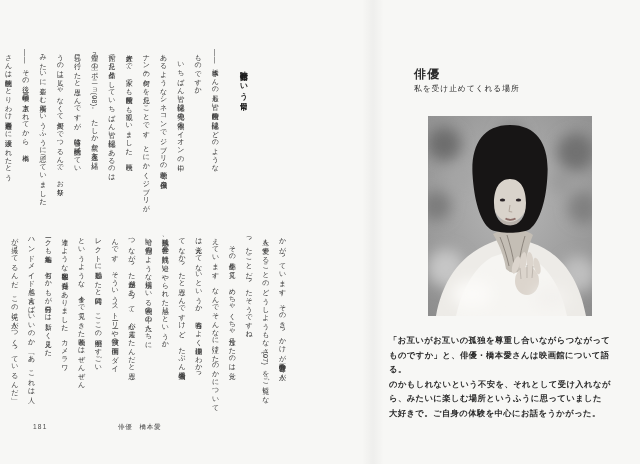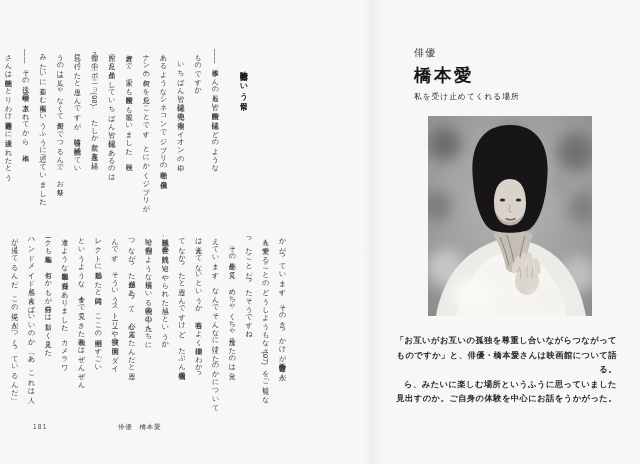--- a/index.html
+++ b/index.html
@@ -26,28 +26,28 @@
   .vcol{margin:0;}
   .heading{
     font-size:7.8px;font-weight:700;color:#1c1c1c;letter-spacing:0.7px;
     margin:16px 10px 0 10px;
   }
   .pgnum{position:absolute;left:33px;top:423px;font-size:6.6px;letter-spacing:1.2px;color:#4a4a4a;}
   .running{position:absolute;left:118px;top:423px;font-size:6.6px;letter-spacing:0.6px;color:#4a4a4a;}
 
   
   .titleblock{position:absolute;left:414px;top:46px;}
-  .role{font-size:10px;font-weight:400;letter-spacing:1.2px;color:#2e2e2e;}
+  .role{font-size:12px;font-weight:700;letter-spacing:1.2px;color:#2e2e2e;margin-top:20px;}
   .name{font-size:17.5px;font-weight:700;letter-spacing:2.5px;color:#161616;margin:3px 0 4px 0;}
   .subtitle{font-size:7.8px;font-weight:400;letter-spacing:0.9px;color:#2e2e2e;}
   .photo{position:absolute;left:428px;top:116px;width:164px;height:200px;margin:0;}
   .photo svg{display:block;}
   .intro{position:absolute;left:389px;top:333px;width:228px;}
   .intro p{margin:0;font-size:8.3px;font-weight:700;line-height:14.6px;
-    letter-spacing:0.42px;color:#2b2b2b;text-align:right;}
+    letter-spacing:0.42px;color:#2b2b2b;}
 </style>
 </head>
 <body>
 
 <main class="spread">
 
   <div class="gutter"></div>
 
   <section>
 
@@ -61,21 +61,20 @@
     </div>
 
     <div class="pgnum">181</div>
     <div class="running">俳優　橋本愛</div>
   </section>
 
   <section>
 
     <header class="titleblock">
       <div class="role">俳優</div>
-      <h1 class="name">橋本愛</h1>
       <div class="subtitle">私を受け止めてくれる場所</div>
     </header>
 
     <figure class="photo">
       <svg viewBox="0 0 164 200" width="164" height="200">
         <defs>
           <filter id="soft" x="-40%" y="-40%" width="180%" height="180%">
             <feGaussianBlur stdDeviation="7"></feGaussianBlur>
           </filter>
           <radialGradient id="bgfade" cx="50%" cy="42%" r="75%">
@@ -127,18 +126,19 @@
         <g filter="url(#soft)">
           <ellipse cx="44" cy="178" rx="20" ry="14" fill="#fbfaf8"></ellipse>
           <ellipse cx="124" cy="182" rx="18" ry="12" fill="#f3f1ee"></ellipse>
         </g>
       </svg>
     </figure>
 
     <div class="intro">
         <p>「お互いがお互いの孤独を尊重し合いながらつながって</p>
         <p>ものですか」と、俳優・橋本愛さんは映画館について語る。</p>
+        <p>のかもしれないという不安を、それとして受け入れなが</p>
         <p>ら、みたいに楽しむ場所というふうに思っていました</p>
-        <p>見出すのか。ご自身の体験を中心にお話をうかがった。</p>
+        <p>大好きで。ご自身の体験を中心にお話をうかがった。</p>
       </div>
   </section>
 
 </main>
 
 </body></html>

